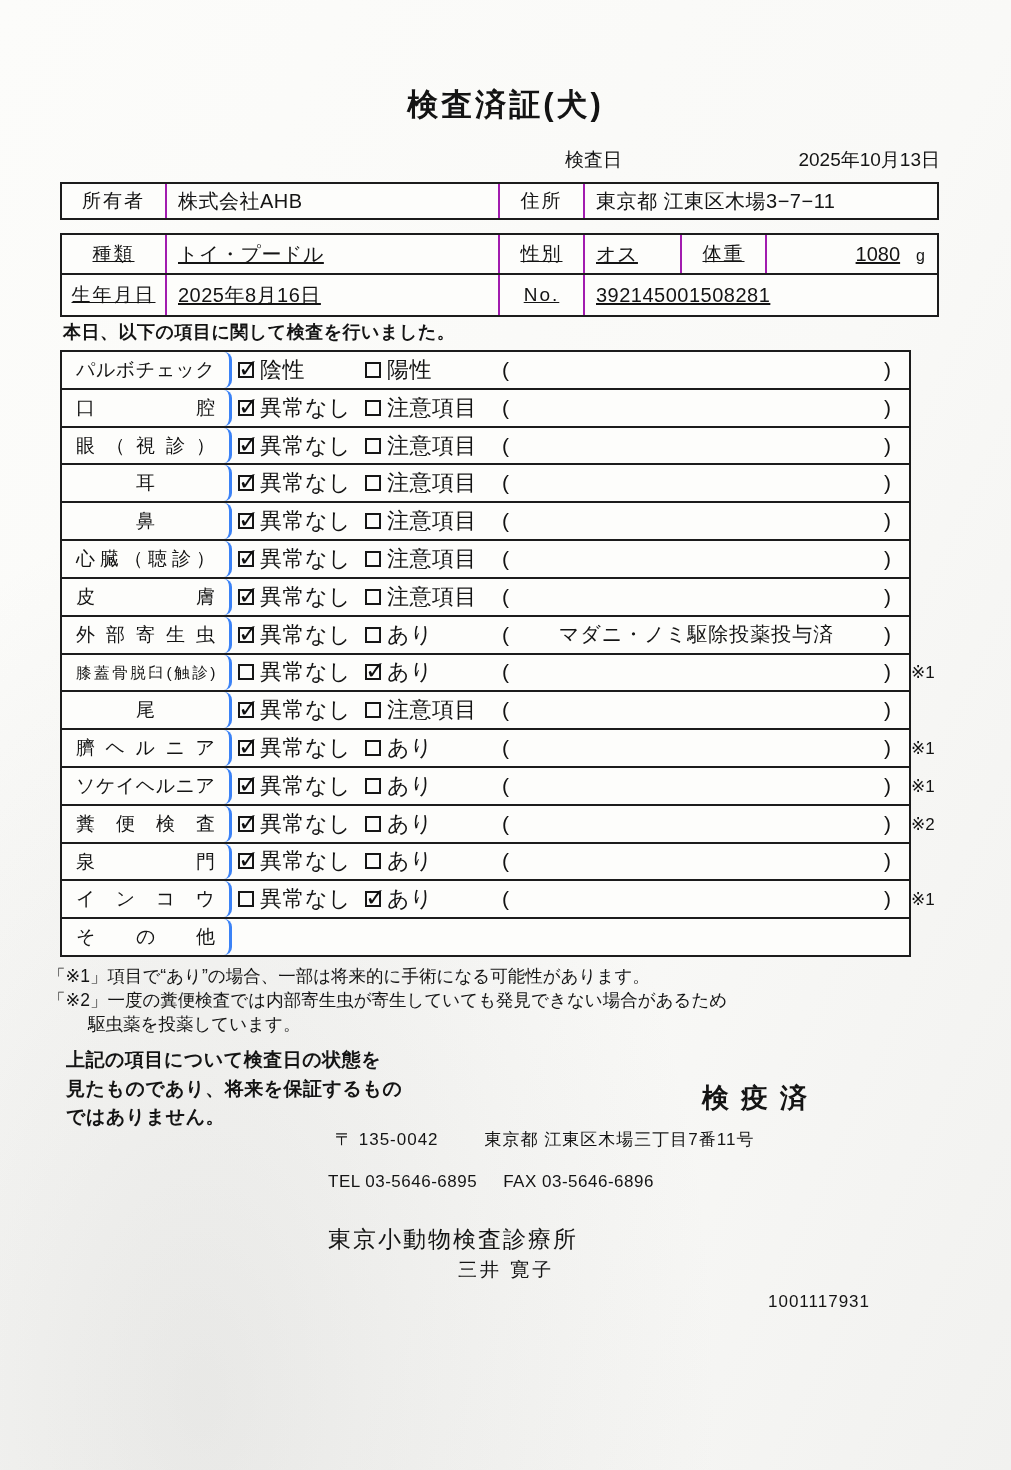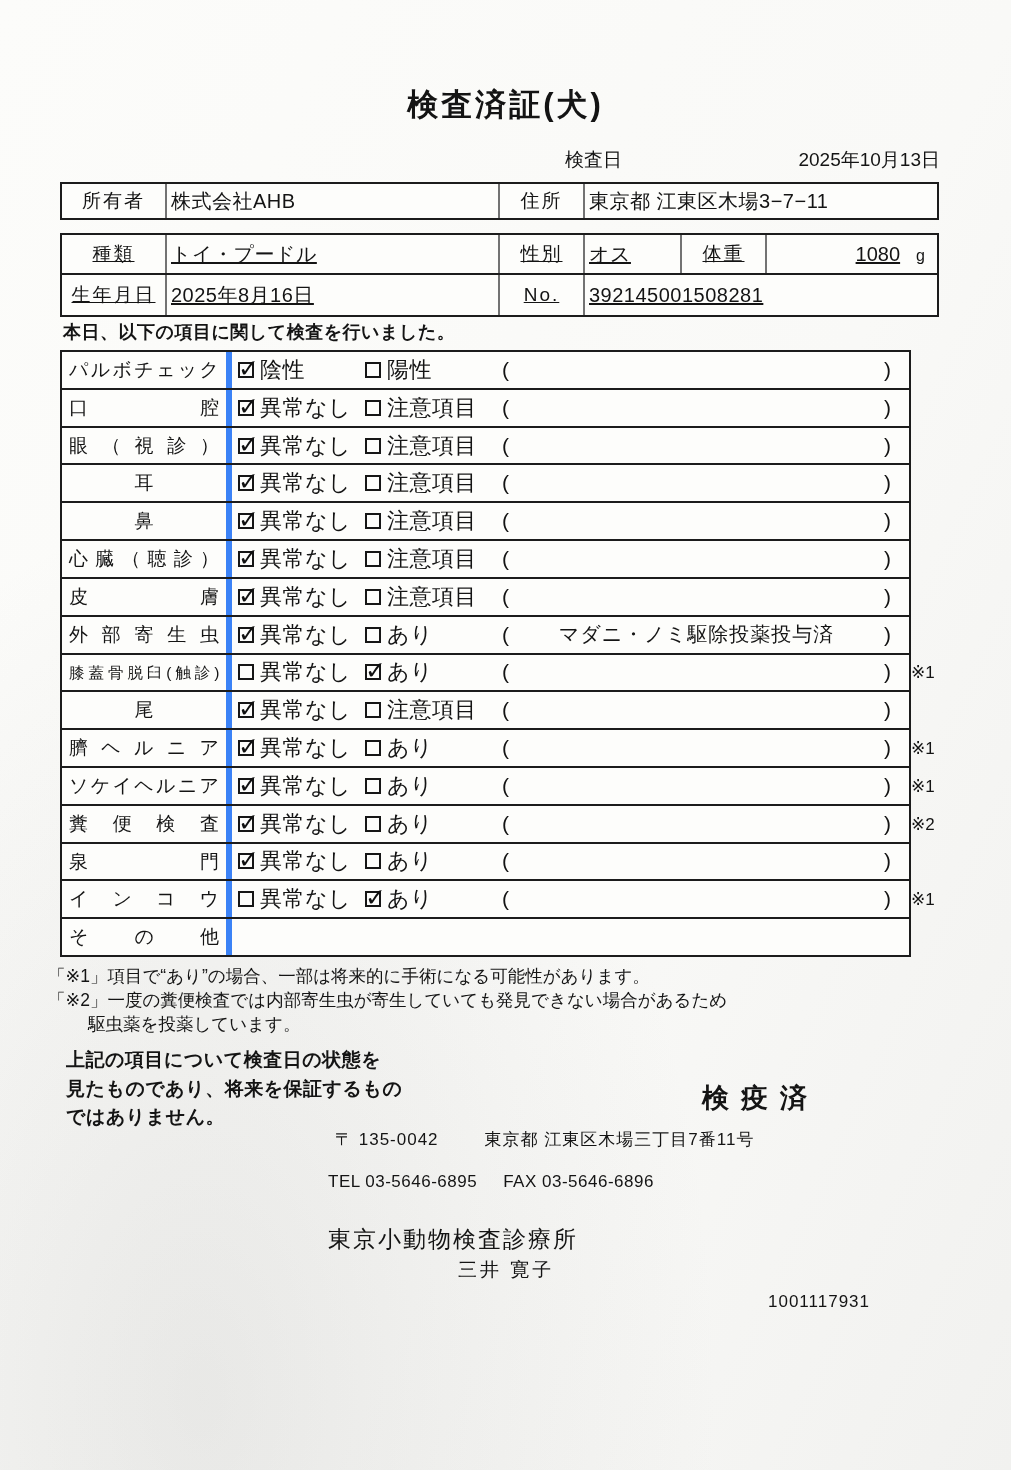--- a/index.html
+++ b/index.html
@@ -23,45 +23,45 @@
   .date-row {
     position: absolute; top: 147px; left: 565px; width: 375px;
     display: flex; justify-content: space-between; font-size: 19px;
   }
   
   .tbl { border: 2px solid #1c1c1c; background: #fdfdfb; position: absolute; left: 60px; width: 879px; }
   .tbl-owner { top: 182px; height: 38px; display: flex; }
   .tbl-pet   { top: 233px; }
   .trow { display: flex; height: 40px; text-decoration: underline; }
   .tbl-pet .trow:first-child { border-bottom: 2px solid #1c1c1c; }
-  .cell { display: flex; align-items: center; border-right: 2px solid #737373; height: 100%; }
+  .cell { display: flex; align-items: center; border-right: 2px solid #a21caf; height: 100%; }
   .cell.last { border-right: none; flex: 1; }
   .cell.lab { justify-content: center; font-size: 19px; letter-spacing: 2px; }
-  .cell.val { padding-left: 4px; font-size: 20px; letter-spacing: 0.5px; }
+  .cell.val { padding-left: 11px; font-size: 20px; letter-spacing: 0.5px; }
   .w-label { width: 105px; }
   .w-val1  { width: 333px; }
   .w-label2{ width: 85px; }
   .w-sex   { width: 97px; }
   .w-wlab  { width: 85px; }
   .weight-cell { justify-content: flex-end; padding-right: 12px; align-items: baseline; padding-top: 8px; }
   .weight-num { font-size: 20px; }
   .weight-unit { font-size: 16px; margin-left: 16px; }
   .intro { position: absolute; left: 63px; top: 320px; font-size: 18px; font-weight: 600; letter-spacing: 0.5px; }
   
   .tbl-insp {
     position: absolute; left: 60px; top: 350px; width: 851px; height: 607px;
     border: 2px solid #1c1c1c; background: #fdfdfb;
     display: flex; flex-direction: column;
   }
   .insp-row { flex: 1; display: flex; align-items: stretch; border-bottom: 2px solid #1c1c1c; position: relative; }
   .insp-row:last-child { border-bottom: none; }
   .item {
-    width: 170px; border-right: 6px solid #3b82f6;
-    font-size: 19px; line-height: 35px; padding: 0 7px;
-    text-align: justify; text-align-last: justify; overflow: hidden; white-space: nowrap;
+    width: 170px; border-right: 3px solid #3b82f6;
+    font-size: 19px; line-height: 35px; padding: 0 14px;
+    text-align: justify; text-align-last: justify; overflow: hidden; white-space: nowrap; border-radius: 8px;
   }
   .item.center  { text-align: center; text-align-last: center; }
   .item.compact { font-size: 15.5px; letter-spacing: -0.5px; }
   .opt { display: flex; align-items: center; font-size: 22px; letter-spacing: 0.5px; }
   .opt1 { width: 133px; padding-left: 6px; }
   .opt2 { width: 135px; }
   .cb { width: 16px; height: 16px; border: 2px solid #161616; margin-right: 6px; position: relative; flex: none; background: #fdfdfb; }
   .cb.checked::after {
     content: "\2713"; position: absolute; left: -2px; top: -10px;
     font-size: 25px; font-weight: 700; color: #101010;

